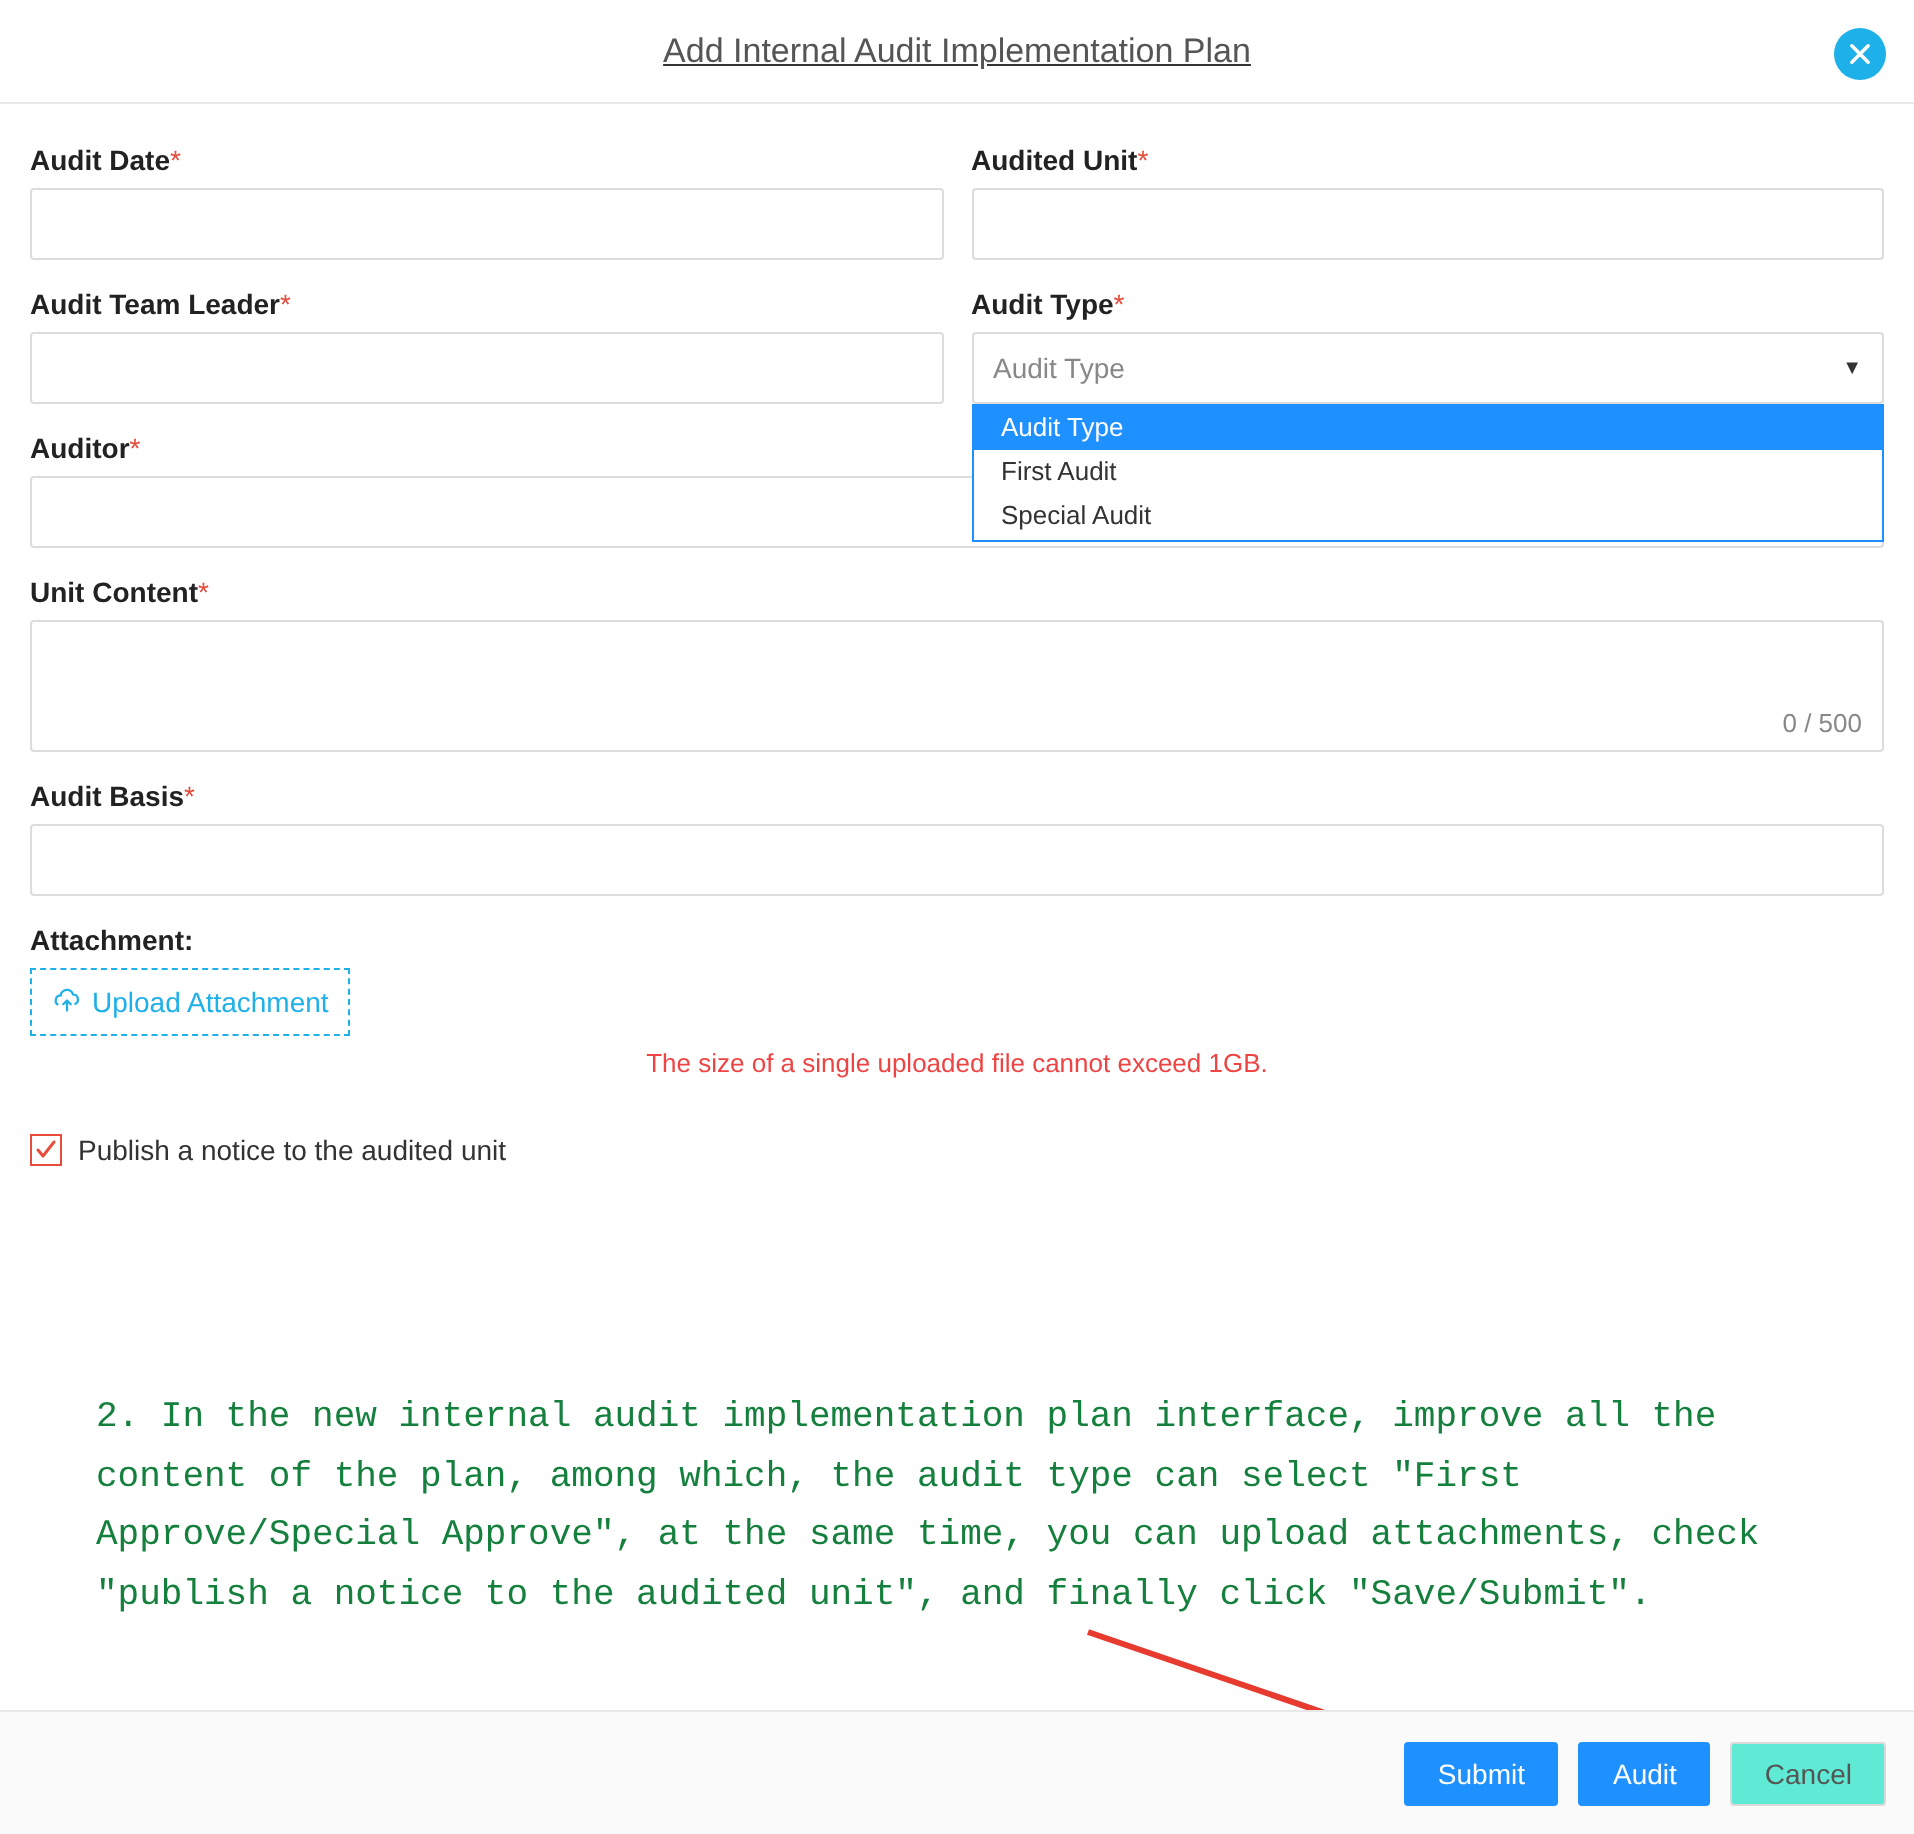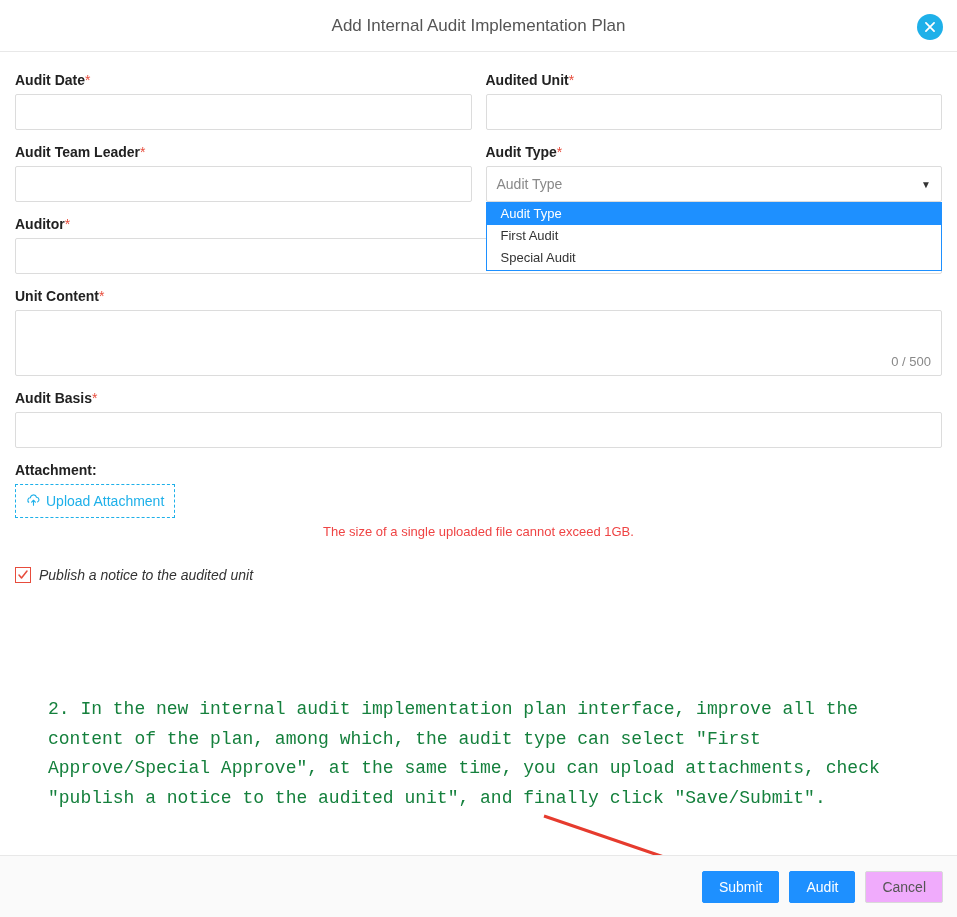--- a/index.html
+++ b/index.html
@@ -11,20 +11,21 @@
     position: relative;
     color: #333;
   }
   .header {
     height: 52px;
     border-bottom: 1px solid #e8e8e8;
     display: flex;
     align-items: center;
     justify-content: center;
     position: relative;
+    text-decoration: underline;
   }
   .header-title {
     font-size: 17px;
     color: #555;
   }
   .close-btn {
     position: absolute;
     right: 14px;
     top: 14px;
     width: 26px;
@@ -132,21 +133,20 @@
     font-size: 13px;
     color: #ef4444;
     margin-top: 6px;
     text-align: center;
   }
   .checkbox-row {
     display: flex;
     align-items: center;
     gap: 8px;
     margin-top: 28px;
-    font-style: italic;
   }
   .checkbox {
     width: 16px;
     height: 16px;
     border: 1px solid #e74c3c;
     background: #fff;
     display: flex;
     align-items: center;
     justify-content: center;
     cursor: pointer;
@@ -183,21 +183,21 @@
     align-items: center;
     justify-content: flex-end;
     padding-right: 14px;
     gap: 10px;
   }
   .btn {
     height: 32px;
     padding: 0 16px;
     font-size: 14px;
     border: 1px solid #d9d9d9;
-    background: #f0abfc;
+    background: #5eead4;
     color: #555;
     cursor: pointer;
     border-radius: 2px;
   }
   .btn.primary {
     background: #1e90ff;
     border-color: #1e90ff;
     color: #fff;
   }
 </style>

